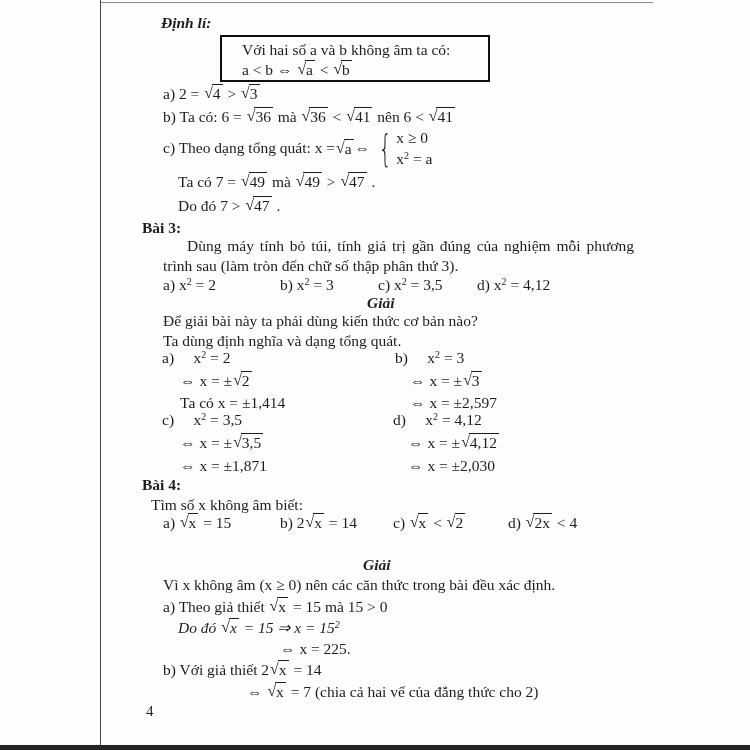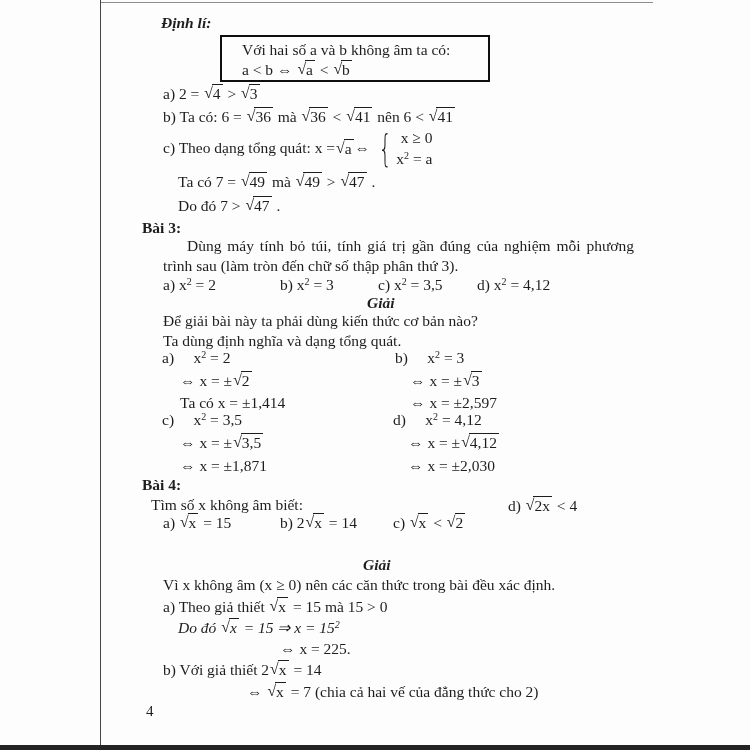--- a/index.html
+++ b/index.html
@@ -20,21 +20,21 @@
   .line.b{font-weight:bold;}
   .line.bi{font-weight:bold;font-style:italic;}
   .line.justify{white-space:normal;text-align:justify;text-align-last:justify;margin-left:24px;}
   .line.vc{display:flex;align-items:center;}
   sup{font-size:10px;line-height:0;vertical-align:5px;}
   .sqrt{display:inline-block;white-space:nowrap;margin:0 1px;}
   .rsym{display:inline-block;position:relative;top:-1px;font-size:1.02em;}
   .rad{display:inline-block;border-top:1.4px solid #1d1d1d;padding:0 2px 0 1px;margin-left:-1px;}
   .sys{display:inline-flex;align-items:center;margin-left:3px;}
   .sys .brace{font-family:"DejaVu Sans",sans-serif;font-size:38px;font-weight:200;line-height:0.9;transform:scaleX(0.55);margin-right:-1px;}
-  .sys .rows{display:inline-flex;flex-direction:column;gap:3px;align-items:flex-end;}
+  .sys .rows{display:inline-flex;flex-direction:column;gap:3px;}
   #page-number{position:absolute;left:146px;top:703px;font-size:15px;}
 </style>
 </head>
 <body>
 
 <div id="page">
   <div id="margin-rule"></div>
   <div id="top-rule"></div>
   <div id="theorem-box"></div>
   <div id="text-layer">
@@ -77,21 +77,21 @@
       <div class="line" style="left: 393px; top: 411px;"><span class="t">d)  x</span><sup>2</sup><span class="t"> = 4,12</span></div>
       <div class="line" style="left: 180px; top: 433px;"><span class="t">⇔ x = ±</span><span class="sqrt"><span class="rsym">√</span><span class="rad">3,5</span></span></div>
       <div class="line" style="left: 408px; top: 433px;"><span class="t">⇔ x = ±</span><span class="sqrt"><span class="rsym">√</span><span class="rad">4,12</span></span></div>
       <div class="line" style="left: 180px; top: 457px;"><span class="t">⇔ x = ±1,871</span></div>
       <div class="line" style="left: 408px; top: 457px;"><span class="t">⇔ x = ±2,030</span></div>
       <div class="line b" style="left: 142px; top: 476px;"><span class="t">Bài 4:</span></div>
       <div class="line" style="left: 151px; top: 496px;"><span class="t">Tìm số x không âm biết:</span></div>
       <div class="line" style="left: 163px; top: 513px;"><span class="t">a) </span><span class="sqrt"><span class="rsym">√</span><span class="rad">x</span></span><span class="t"> = 15</span></div>
       <div class="line" style="left: 280px; top: 513px;"><span class="t">b) 2</span><span class="sqrt"><span class="rsym">√</span><span class="rad">x</span></span><span class="t"> = 14</span></div>
       <div class="line" style="left: 393px; top: 513px; text-align: right;"><span class="t">c) </span><span class="sqrt"><span class="rsym">√</span><span class="rad">x</span></span><span class="t"> &lt; </span><span class="sqrt"><span class="rsym">√</span><span class="rad">2</span></span></div>
-      <div class="line" style="left: 508px; top: 496px;"><span class="t">d) </span><span class="sqrt"><span class="rsym">√</span><span class="rad">2x</span></span><span class="t"> &lt; 4</span></div>
+      <div class="line" style="left: 508px; top: 513px;"><span class="t">d) </span><span class="sqrt"><span class="rsym">√</span><span class="rad">2x</span></span><span class="t"> &lt; 4</span></div>
       <div class="line bi" style="left: 363px; top: 556px;"><span class="t">Giải</span></div>
       <div class="line" style="left: 163px; top: 576px;"><span class="t">Vì x không âm (x ≥ 0) nên các căn thức trong bài đều xác định.</span></div>
       <div class="line" style="left: 163px; top: 597px;"><span class="t">a) Theo giả thiết </span><span class="sqrt"><span class="rsym">√</span><span class="rad">x</span></span><span class="t"> = 15 mà 15 &gt; 0</span></div>
       <div class="line" style="left: 178px; top: 618px; font-style: italic;"><span class="t">Do đó </span><span class="sqrt"><span class="rsym">√</span><span class="rad">x</span></span><span class="t"> = 15 ⇒ x = 15</span><sup>2</sup></div>
       <div class="line" style="left: 280px; top: 640px;"><span class="t">⇔ x = 225.</span></div>
       <div class="line" style="left: 163px; top: 660px;"><span class="t">b) Với giả thiết 2</span><span class="sqrt"><span class="rsym">√</span><span class="rad">x</span></span><span class="t"> = 14</span></div>
       <div class="line" style="left: 247px; top: 682px;"><span class="t">⇔ </span><span class="sqrt"><span class="rsym">√</span><span class="rad">x</span></span><span class="t"> = 7 (chia cả hai vế của đẳng thức cho 2)</span></div>
     </div>
   <div id="page-number">4</div>
   <div id="bottom-bar"></div>

